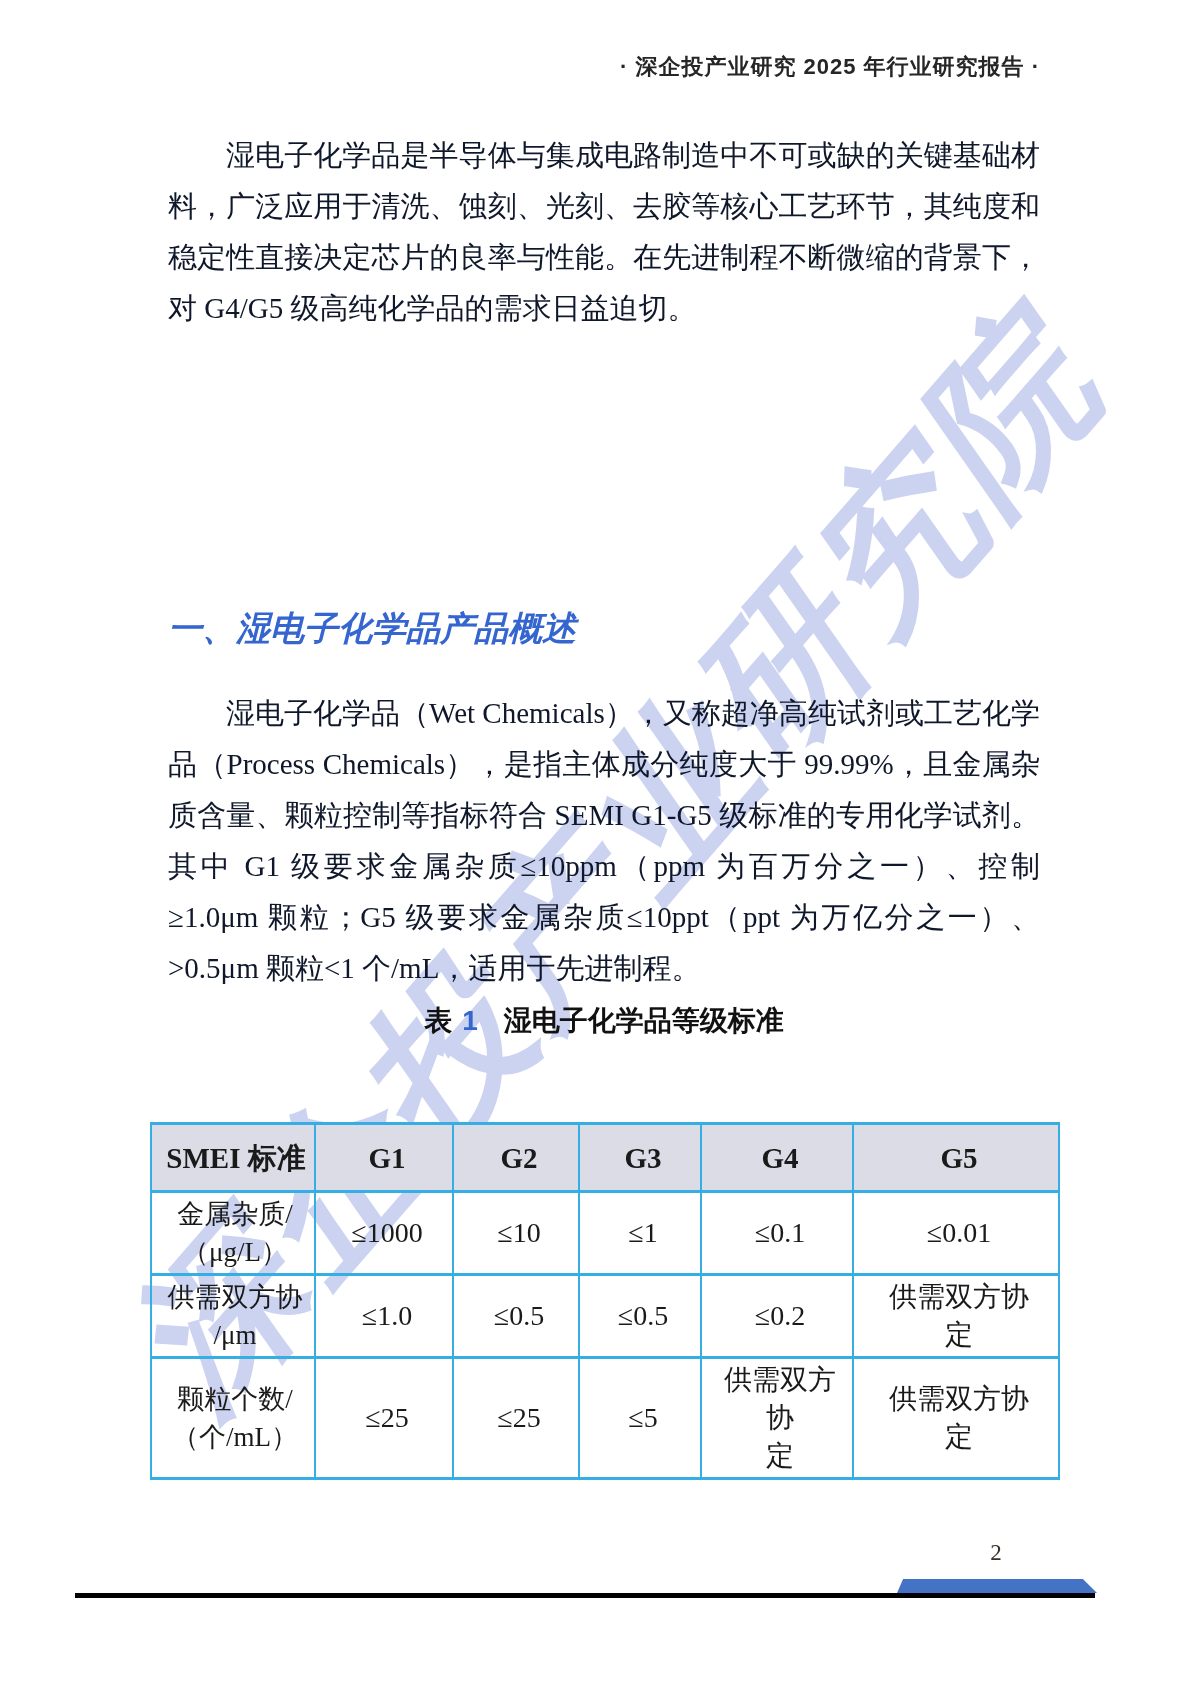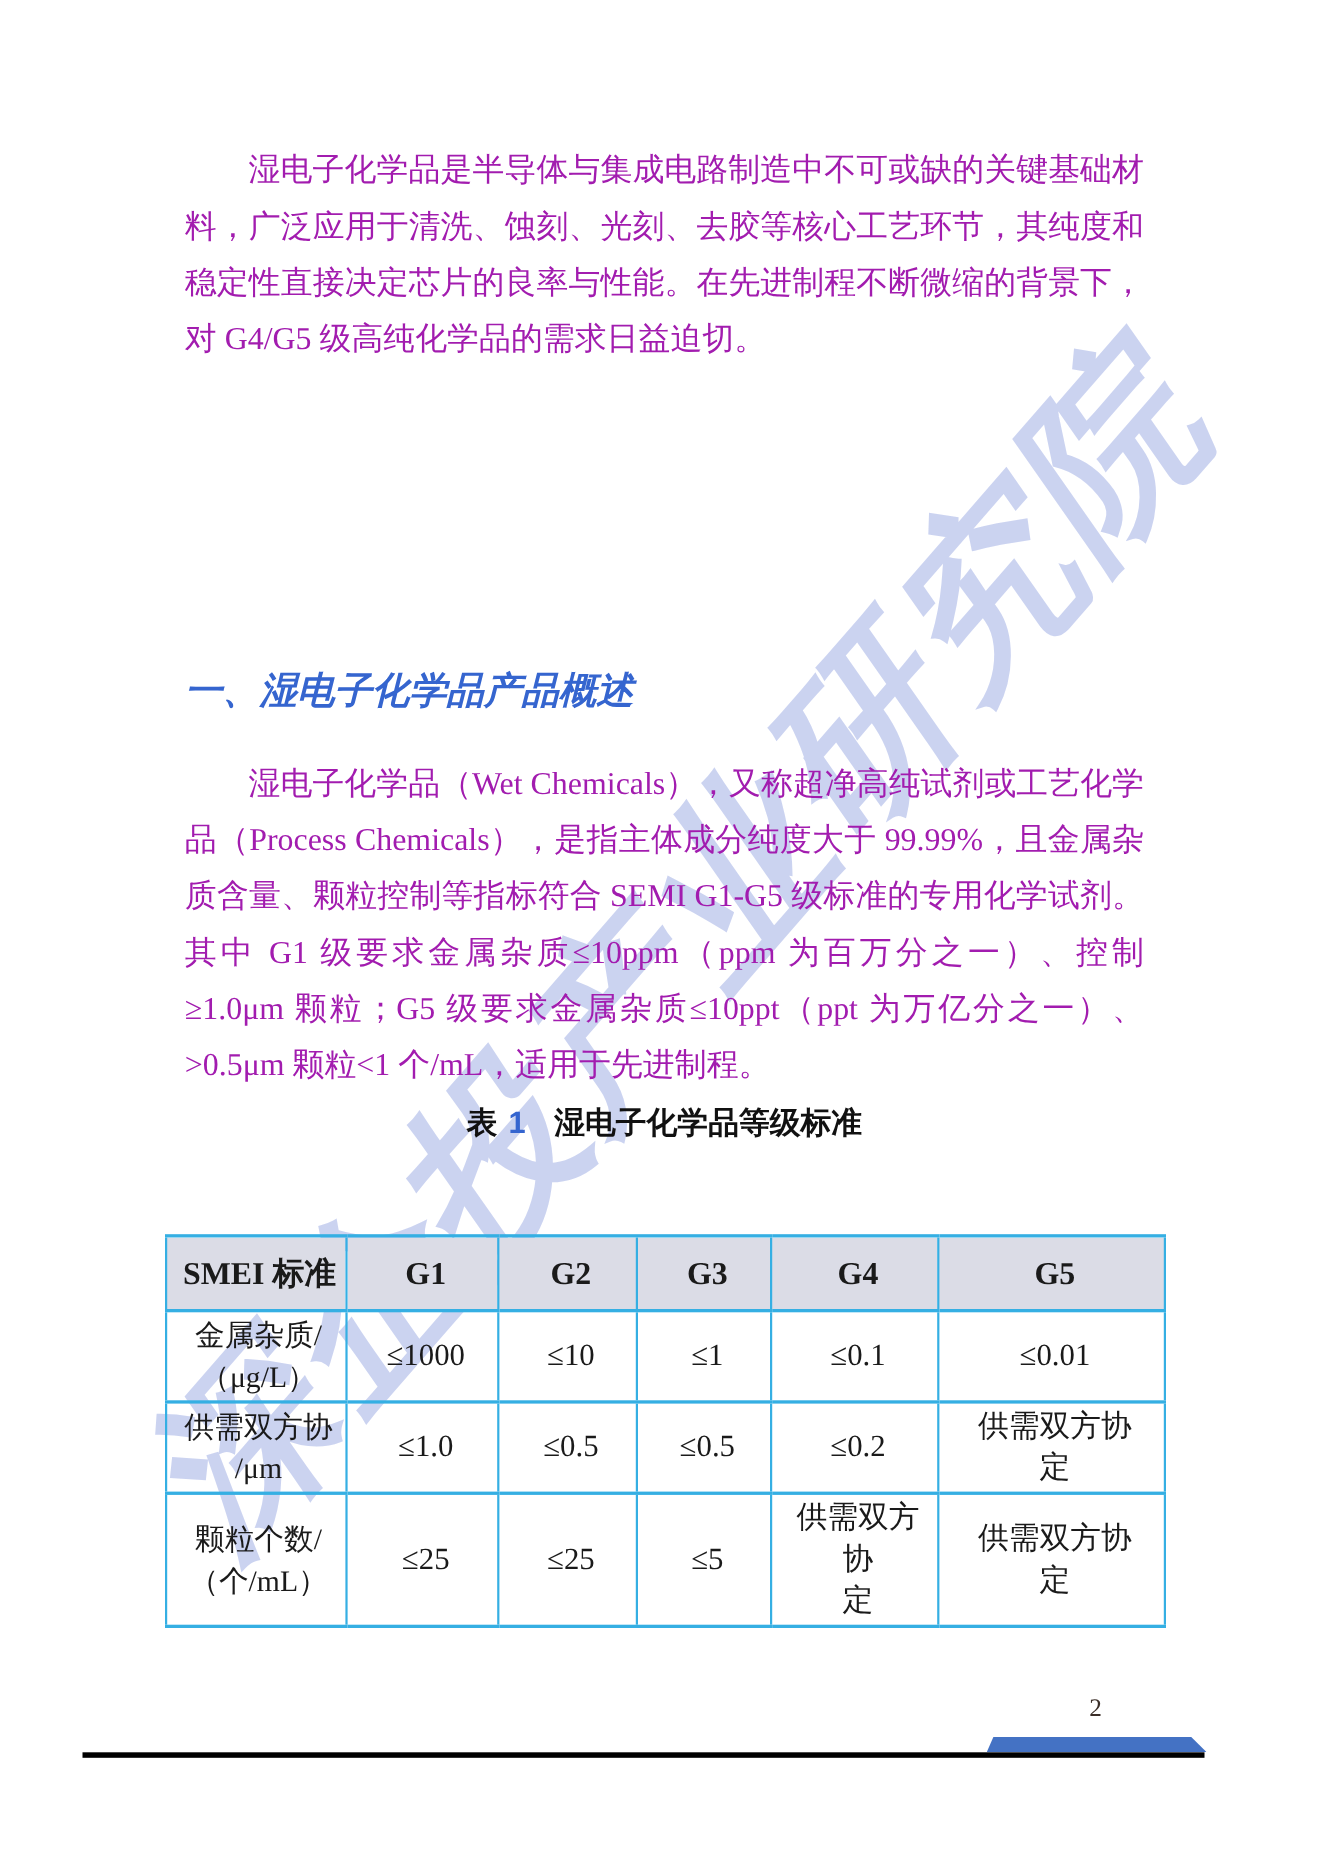--- a/index.html
+++ b/index.html
@@ -21,21 +21,21 @@
   
   .doc-header{
     position:absolute;top:52px;right:160px;
     font-family:"Liberation Sans","DejaVu Sans",sans-serif;
     font-weight:bold;font-size:22px;color:#262626;letter-spacing:1px;
   }
   
   .para{
     position:absolute;left:168px;width:872px;margin:0;
     font-size:29px;line-height:51px;text-align:justify;text-align-last:left;
-    text-indent:2em;color:#a21caf;
+    text-indent:2em;color:#0f172a;
   }
   .p1{top:130px;}
   .p2{top:336px;}
   .p3{top:688px;}
   
   .section-heading{
     position:absolute;left:168px;top:608px;margin:0;
     font-family:"Liberation Sans","DejaVu Sans",sans-serif;
     font-size:34px;font-weight:bold;line-height:1.2;
     color:var(--heading_blue,#3565CF);
@@ -85,20 +85,21 @@
 </style>
 </head>
 <body>
 
 <div class="page">
 
   <div class="watermark">深企投产业研究院</div>
 
   <div class="content">
 
+    <div class="doc-header">· 深企投产业研究 2025 年行业研究报告 ·</div>
 
     <p class="para p1">湿电子化学品是半导体与集成电路制造中不可或缺的关键基础材料，广泛应用于清洗、蚀刻、光刻、去胶等核心工艺环节，其纯度和稳定性直接决定芯片的良率与性能。在先进制程不断微缩的背景下，对 G4/G5 级高纯化学品的需求日益迫切。</p>
 
     <h1 class="section-heading">一、湿电子化学品产品概述</h1>
 
     <p class="para p3">湿电子化学品（Wet Chemicals），又称超净高纯试剂或工艺化学品（Process Chemicals），是指主体成分纯度大于 99.99%，且金属杂质含量、颗粒控制等指标符合 SEMI G1-G5 级标准的专用化学试剂。其中 G1 级要求金属杂质≤10ppm（ppm 为百万分之一）、控制≥1.0μm 颗粒；G5 级要求金属杂质≤10ppt（ppt 为万亿分之一）、&gt;0.5μm 颗粒&lt;1 个/mL，适用于先进制程。</p>
 
     <div class="caption"><span>表</span><span class="cap-num">1</span><span>湿电子化学品等级标准</span></div>
 
     <table class="grade-table">

